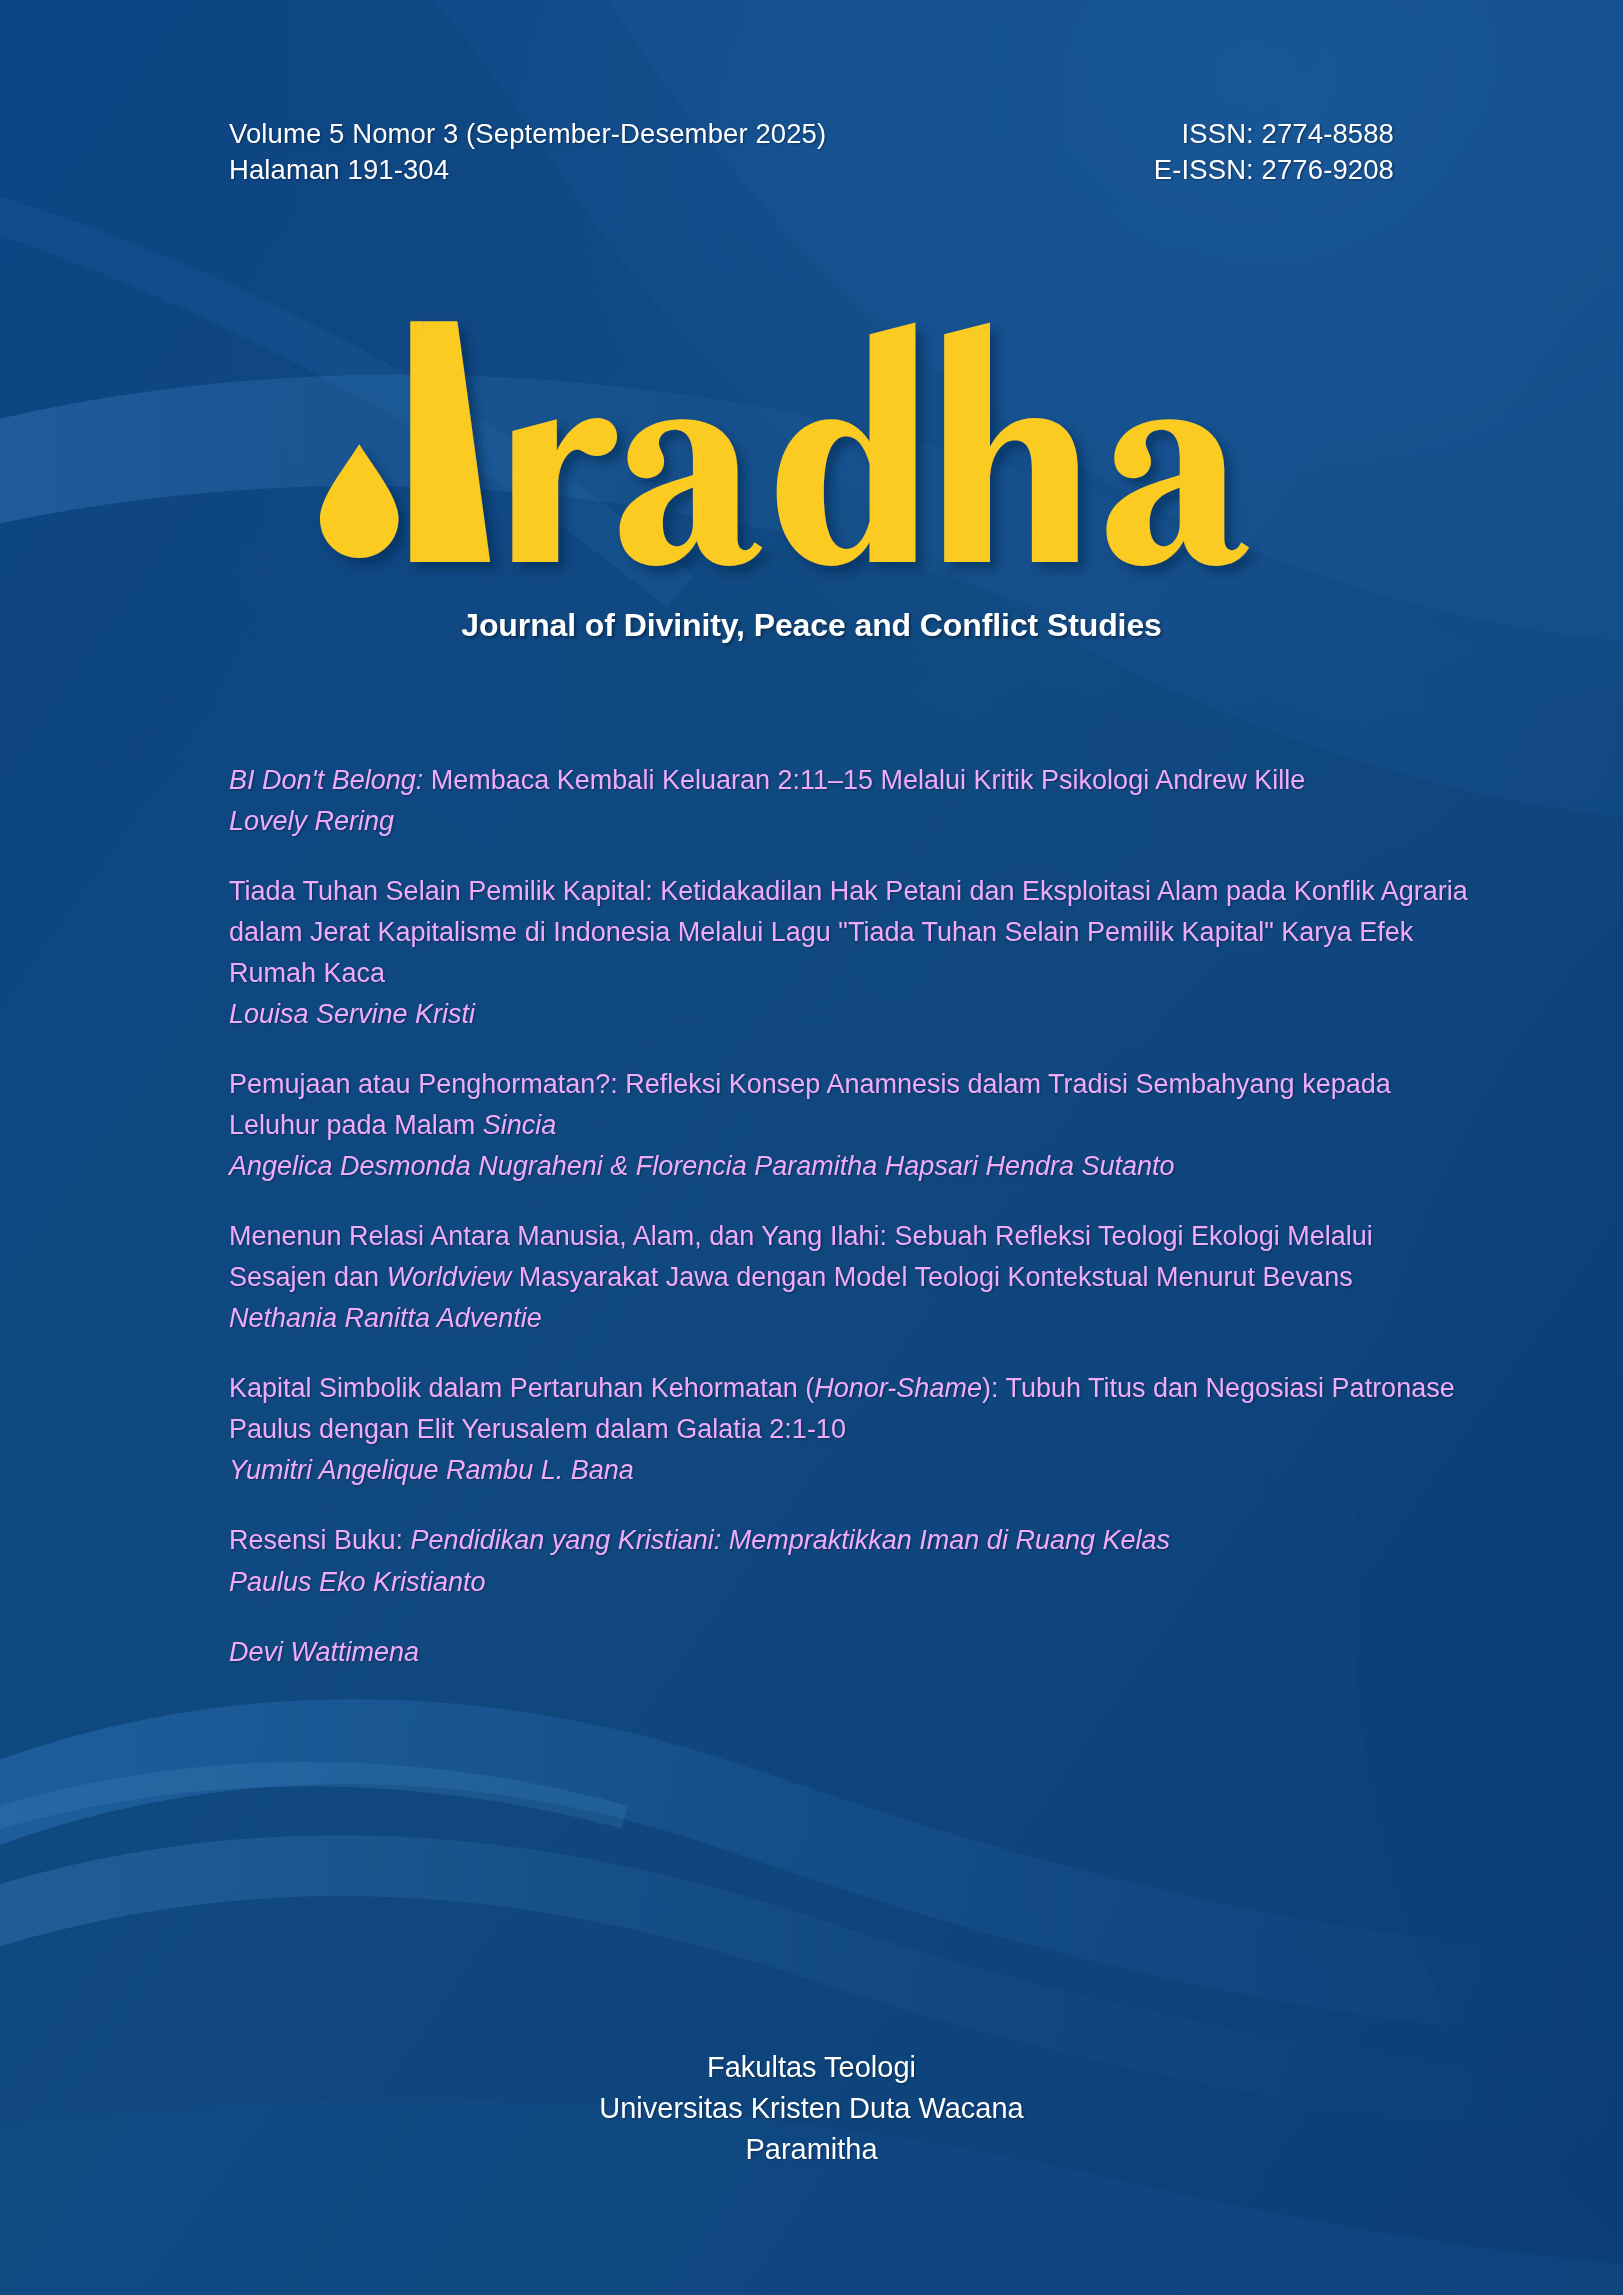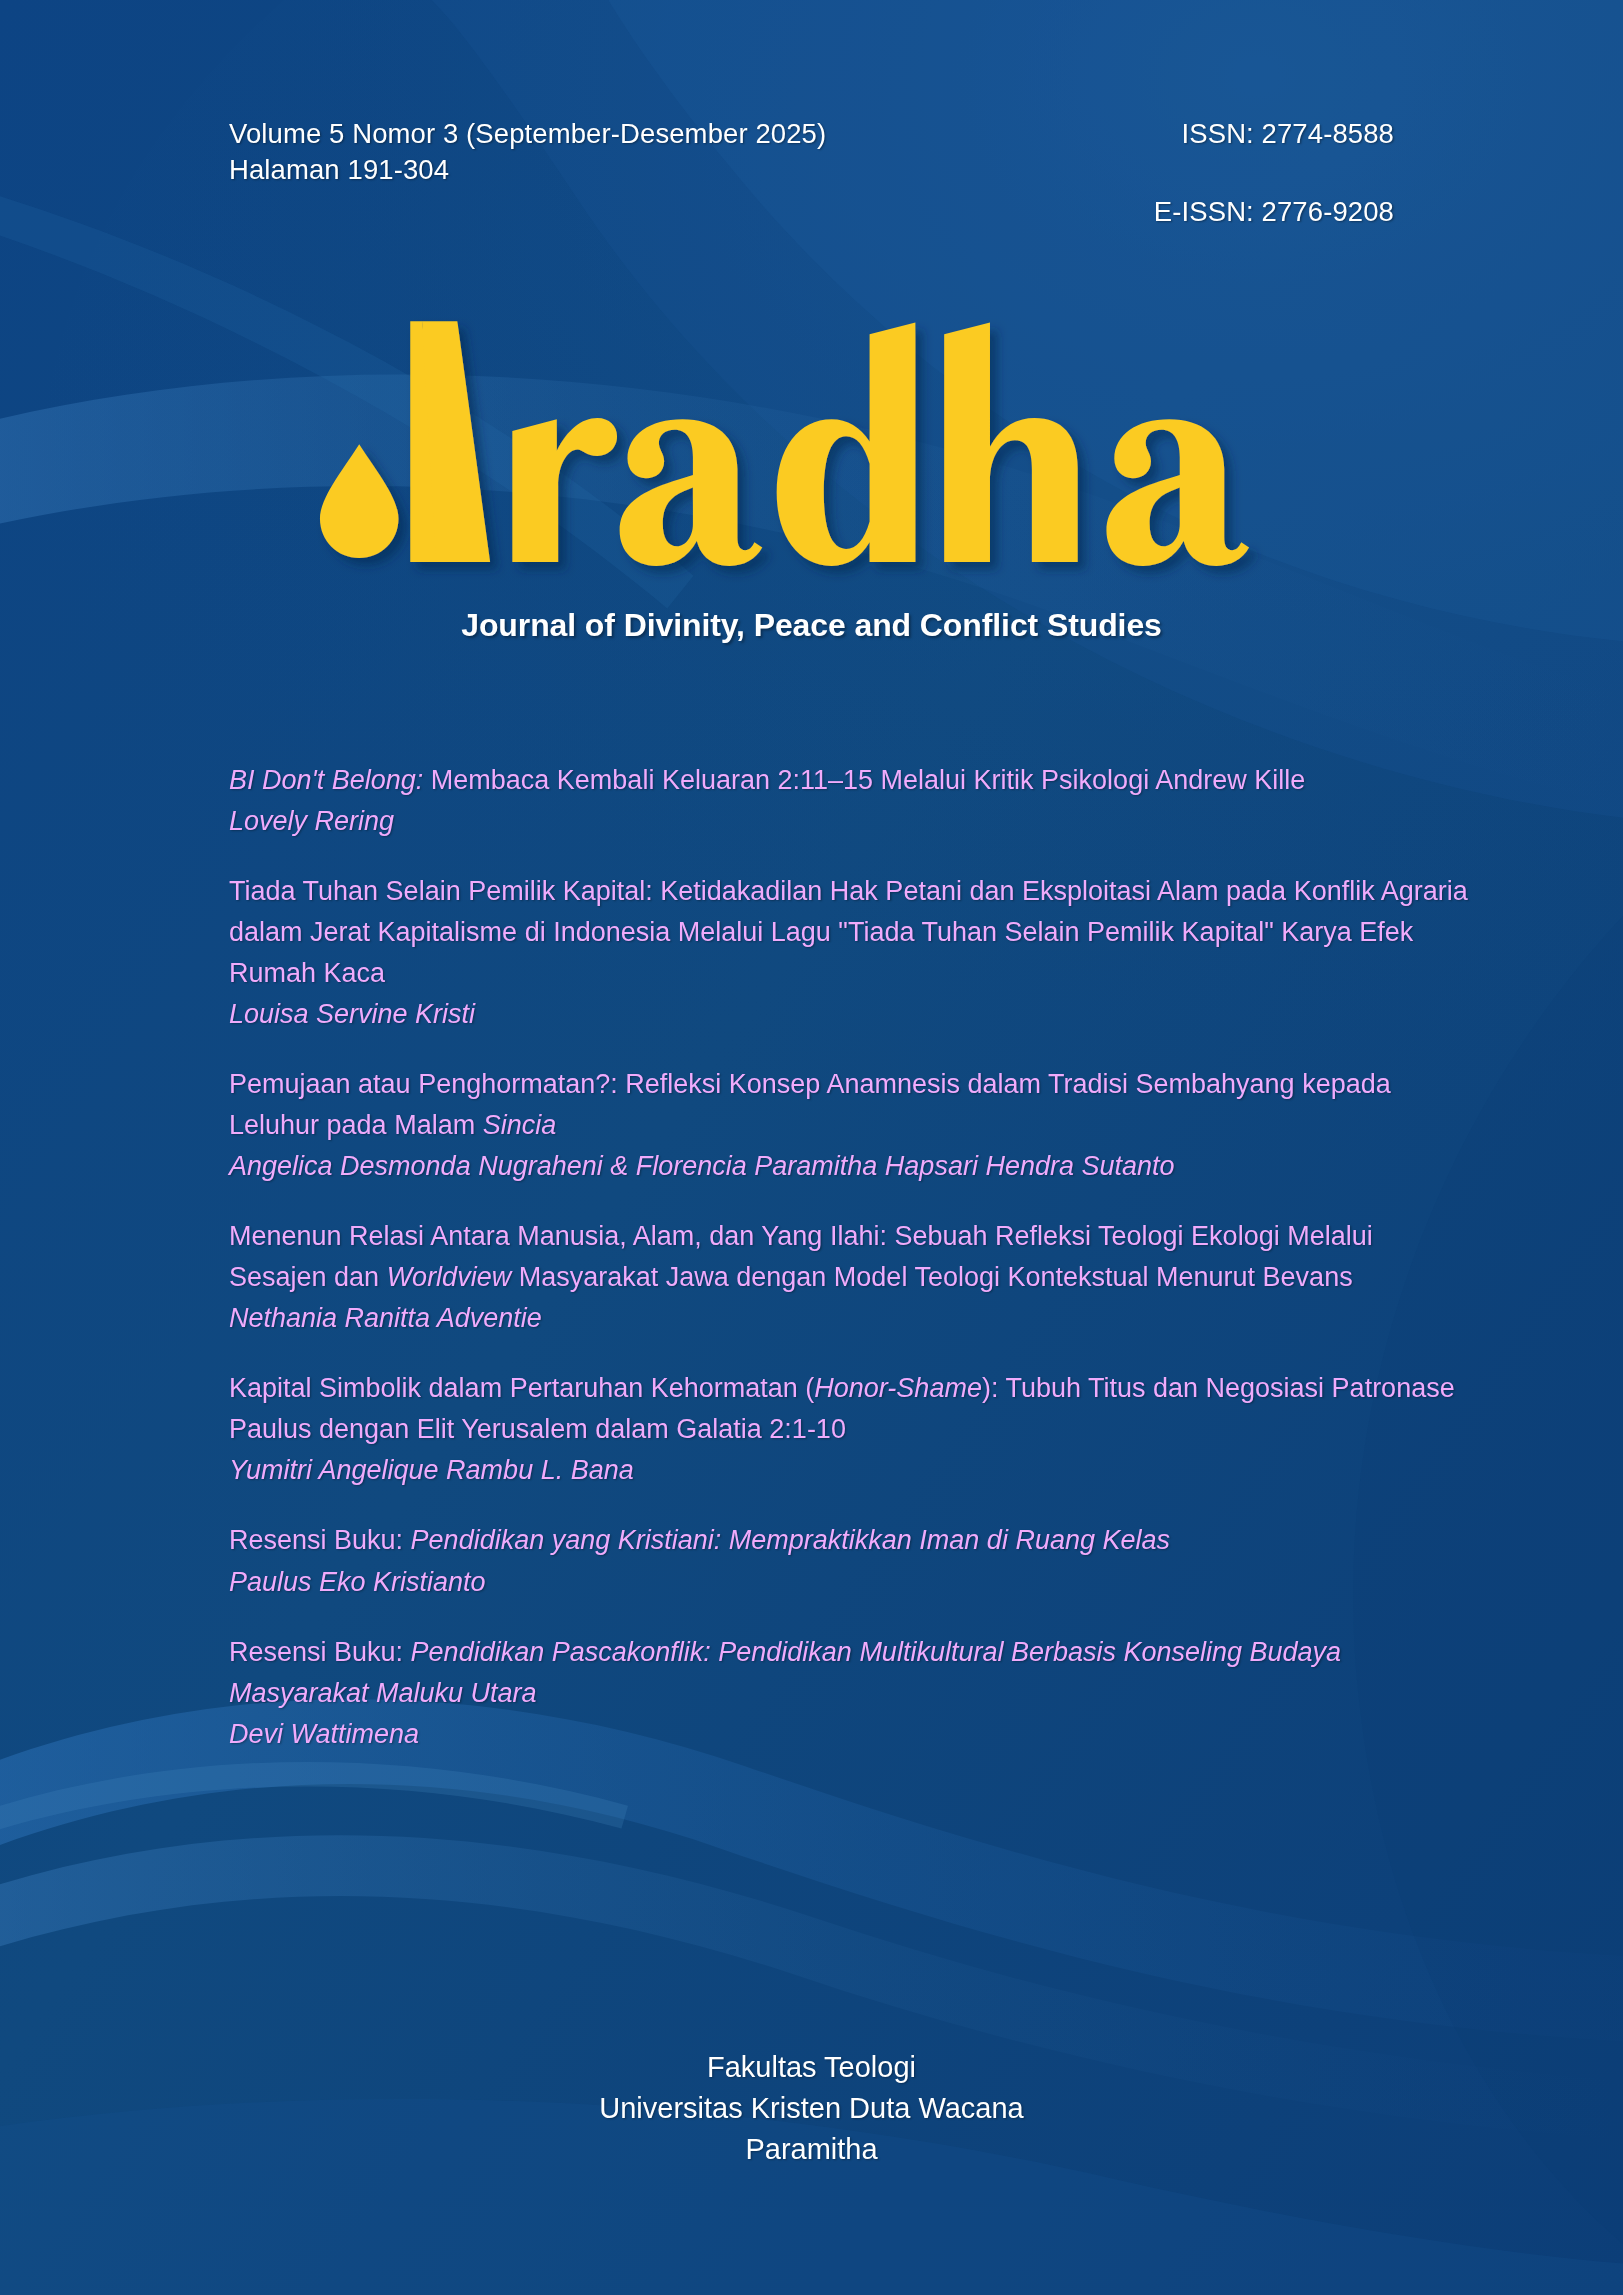--- a/index.html
+++ b/index.html
@@ -10,21 +10,21 @@
     overflow:hidden;position:relative;
   }
   #cover{position:absolute;inset:0;overflow:hidden;}
   #bg{position:absolute;inset:0;width:1623px;height:2295px;}
   .content{position:absolute;inset:0;border-radius:21px;}
 
   
   .header{position:absolute;top:116px;left:0;width:1623px;padding:0 229px;
           box-sizing:border-box;display:flex;justify-content:space-between;align-items:flex-start;}
   .hdr-col{display:flex;flex-direction:column;}
-  .hdr-col.right{align-items:flex-end;text-align:right;gap:42px;}
+  .hdr-col.right{align-items:flex-end;text-align:right;}
   .hdr-line{color:#ffffff;font-size:27.5px;line-height:1.30;letter-spacing:0.1px;
             text-shadow:1.3px 1.3px 2px rgba(0,0,0,.35);white-space:nowrap;}
 
   
   .logo-wrap{position:absolute;top:308px;left:0;width:1623px;height:275px;
              display:flex;justify-content:center;align-items:flex-end;}
   .logo-svg{display:block;}
 
   .subtitle{position:absolute;top:607px;left:0;width:1623px;text-align:center;
             color:#ffffff;font-size:32px;font-weight:bold;letter-spacing:-0.1px;
@@ -189,21 +189,20 @@
       </div>
       <div class="entry">
         <div class="etitle"><span>Kapital Simbolik dalam Pertaruhan Kehormatan (</span><span class="it">Honor-Shame</span><span>): Tubuh Titus dan Negosiasi Patronase Paulus dengan Elit Yerusalem dalam Galatia 2:1-10</span></div>
         <div class="eauthor">Yumitri Angelique Rambu L. Bana</div>
       </div>
       <div class="entry">
         <div class="etitle"><span>Resensi Buku: </span><span class="it">Pendidikan yang Kristiani: Mempraktikkan Iman di Ruang Kelas</span></div>
         <div class="eauthor">Paulus Eko Kristianto</div>
       </div>
       <div class="entry">
-        <div class="etitle"><span>Resensi Buku: </span><span class="it">Pendidikan Pascakonflik: Pendidikan Multikultural Berbasis Konseling Budaya Masyarakat Maluku Utara</span></div>
         <div class="eauthor">Devi Wattimena</div>
       </div>
     </div>
 
     <div class="footer">
       <div class="fline">Fakultas Teologi</div>
       <div class="fline">Universitas Kristen Duta Wacana</div>
       <div class="fline">Paramitha</div>
     </div>
 

